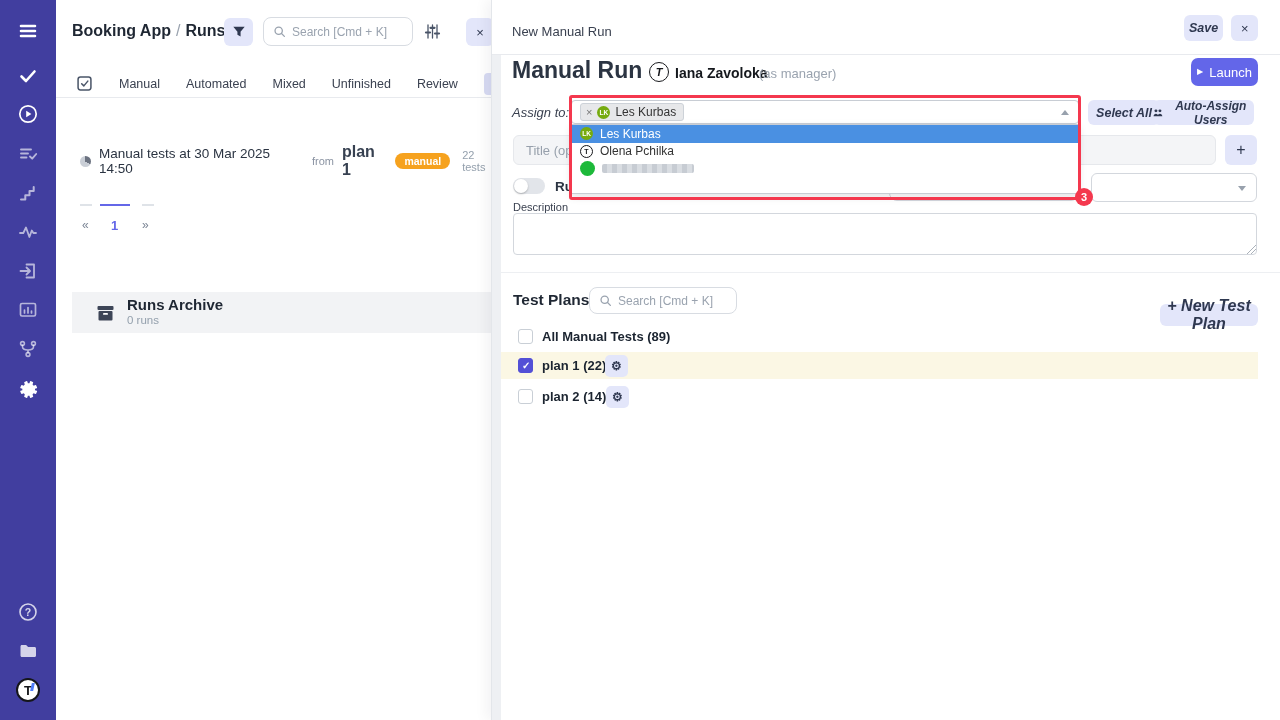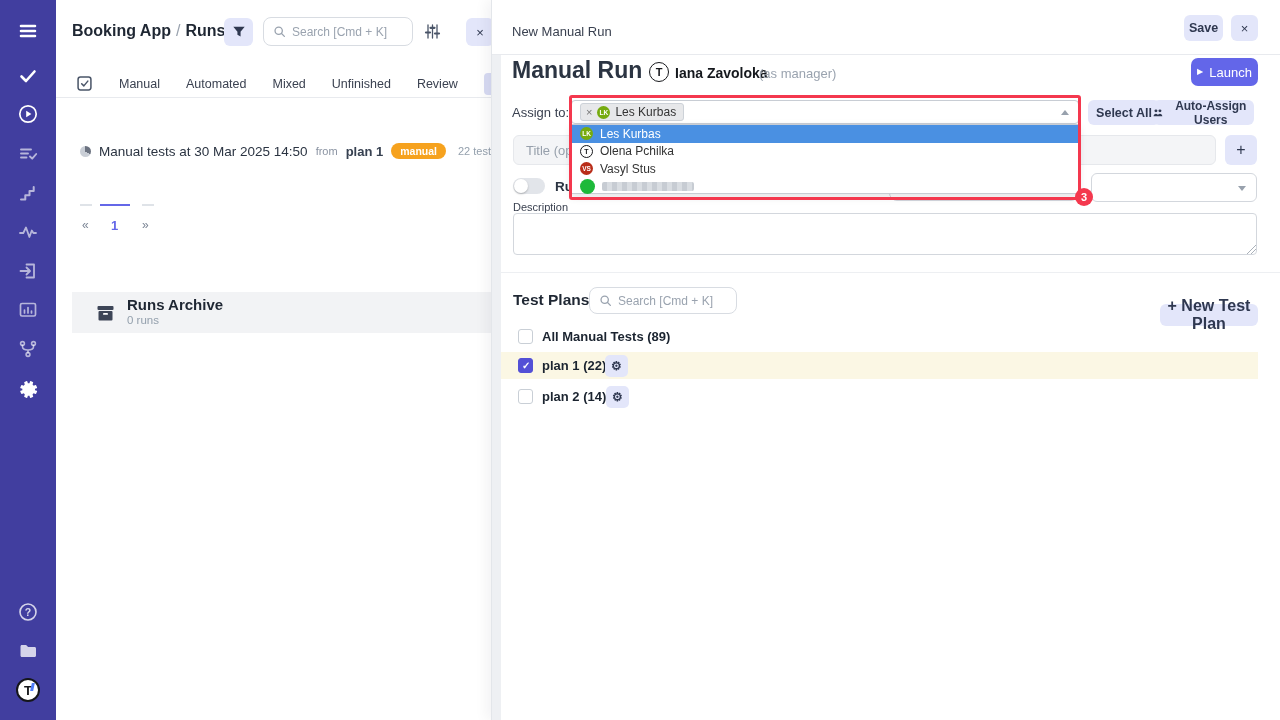--- a/index.html
+++ b/index.html
@@ -1,19 +1,19 @@
 <!DOCTYPE html>
 <html><head>
 <meta charset="utf-8">
 <style>
   *{box-sizing:border-box;margin:0;padding:0;}
   html,body{width:1280px;height:720px;overflow:hidden;}
   body{font-family:"Liberation Sans",sans-serif;background:#fff;color:#2b3442;}
   #app{position:relative;width:1280px;height:720px;background:#fff;}
-  .abs{position:absolute;}
+  .abs{position:absolute;font-style:italic;}
 
   
   #sidebar{position:absolute;left:0;top:0;width:56px;height:720px;background:#413e9f;z-index:20;}
   .sb-icon{position:absolute;left:0;width:56px;height:26px;display:flex;align-items:center;justify-content:center;color:rgba(255,255,255,.62);cursor:pointer;}
   .sb-icon.bright{color:#ffffff;}
   .sb-icon svg{display:block;}
   .sb-logo{width:24px;height:24px;border-radius:50%;background:#fff;border:2px solid #15161a;color:#15161a;font-weight:800;font-size:13px;display:flex;align-items:center;justify-content:center;position:relative;}
   .sb-logo i{position:absolute;right:4px;top:3px;width:3px;height:8px;background:#4f7df8;transform:skewX(-12deg);font-style:normal;}
 
   
@@ -26,21 +26,21 @@
   .search-wrap input{border:0;outline:0;font-size:12px;color:#c2410c;width:100%;font-family:inherit;background:transparent;}
   .search-wrap input::placeholder{color:#9aa3af;}
   .tabs{position:absolute;left:20px;top:70px;height:27px;display:flex;align-items:center;gap:26px;}
   .tab{font-size:12.5px;color:#3a4150;cursor:pointer;white-space:nowrap;}
   .tab-chip{background:#d8dbf3;border-radius:4px;padding:4px 8px;}
   .tabs-divider{position:absolute;left:0;top:97px;width:444px;height:1px;background:#e8eaee;}
   .run-row{position:absolute;left:24px;top:143px;display:flex;align-items:center;gap:8px;cursor:pointer;}
   .run-dot{width:11px;height:11px;border-radius:50%;background:conic-gradient(#6b7280 0 120deg,#c9ced6 120deg 360deg);flex:none;}
   .run-title{font-size:13.5px;color:#2b3442;}
   .run-from{font-size:11px;color:#8a93a2;}
-  .run-plan{font-size:13px;font-weight:700;color:#374151;}
+  .run-plan{font-size:16px;font-weight:700;color:#374151;}
   .pill-orange{background:#f6a21e;color:#fff;font-size:10.5px;font-weight:700;border-radius:10px;padding:2px 9px;}
   .run-count{font-size:11px;color:#94a0ad;margin-left:4px;}
   .pg-tick{position:absolute;top:204px;height:2px;background:#dfe3e8;}
   .pg-tick.active{background:#6467e8;}
   .pg-item{position:absolute;top:218px;font-size:12px;color:#7a8494;cursor:pointer;}
   .pg-item.cur{color:#6467e8;font-size:13px;font-weight:700;}
   .archive{position:absolute;left:16px;top:292px;width:428px;height:41px;background:#f2f3f5;display:flex;align-items:center;cursor:pointer;}
   .archive svg{margin:0 12px 0 24px;flex:none;}
   .archive .t1{font-size:15px;font-weight:700;color:#1f2733;line-height:1.1;}
   .archive .t2{font-size:11.5px;color:#94a0ad;line-height:1.2;}
@@ -300,24 +300,20 @@
     <div class="ddown">
       <div class="opt sel">
         <span class="avatar-s av-lk">LK</span>
         <span>Les Kurbas</span>
       </div>
       <div class="opt">
         <span class="avatar-s av-logo">T</span>
         <span>Olena Pchilka</span>
       </div>
       <div class="opt">
-        <span class="avatar-s av-vs">VS</span>
-        <span>Vasyl Stus</span>
-      </div>
-      <div class="opt">
         <span class="avatar-s av-green" style="width:15px;height:15px"></span>
         <span class="redacted"></span>
       </div>
     </div>
 
     <button class="lav abs" style="left:596px;top:100px;width:72px;height:25px;z-index:1">Select All</button>
     <button class="lav abs" style="left:661px;top:100px;width:101px;height:25px;z-index:1;font-size:12px">
       <svg width="12" height="12" viewBox="0 0 13 13" fill="#2f3850">
           <circle cx="4" cy="3.6" r="2"></circle>
           <circle cx="9.4" cy="3.6" r="2"></circle>

